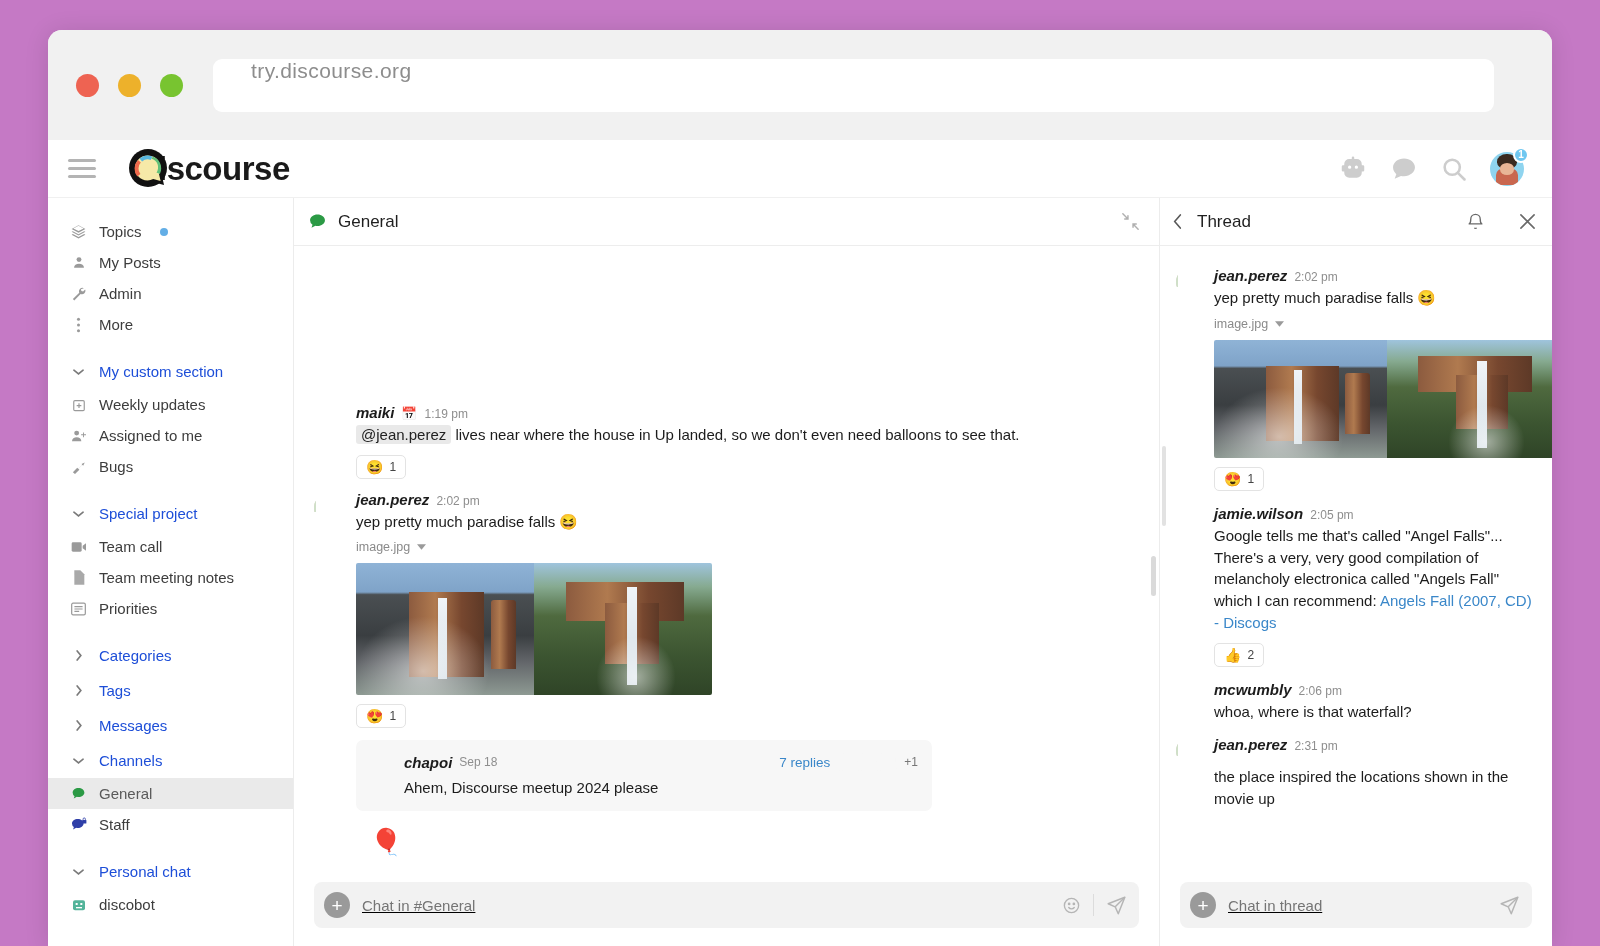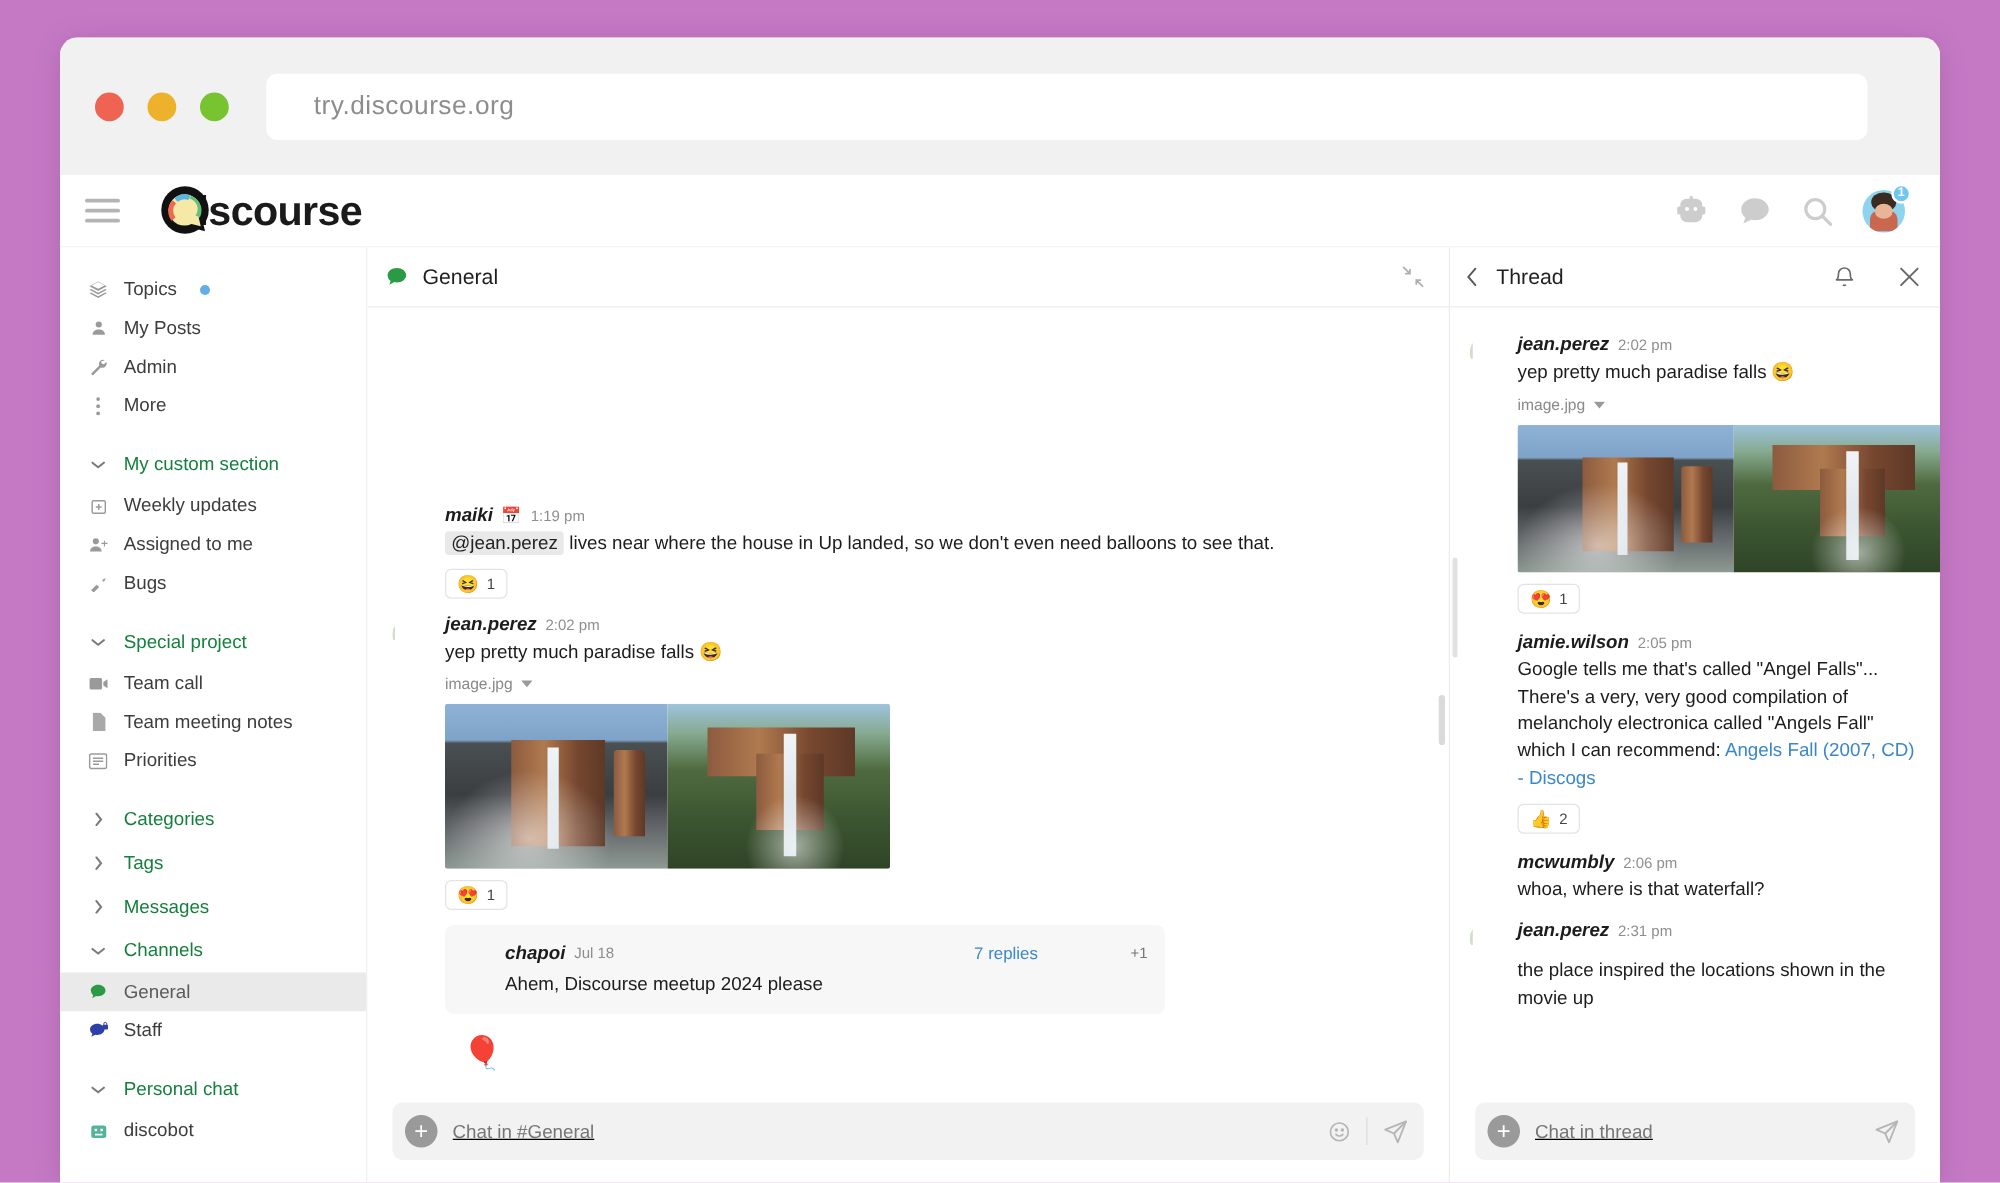--- a/index.html
+++ b/index.html
@@ -26,21 +26,21 @@
     display: flex; align-items: center;
     padding: 0 28px;
   }
   .traffic { display: flex; gap: 19px; margin-right: 30px; }
   .dot { width: 23px; height: 23px; border-radius: 50%; }
   .dot.red { background: #ee6352; }
   .dot.yellow { background: #edb12b; }
   .dot.green { background: #78c430; }
   .urlbar {
     flex: 1; height: 53px; background: #fff; border-radius: 9px;
-    display: flex; align-items: center; padding: 0 38px;
+    display: flex; padding: 0 38px;
     font-size: 21px; color: #8d8d8d; letter-spacing: .4px;
     margin-right: 30px;
   }
 
   
   .app {
     position: absolute; left: 0; top: 110px;
     width: 1504px; height: 806px; background: #fff;
     display: flex; flex-direction: column;
   }
@@ -81,21 +81,21 @@
   }
   .side-item {
     display: flex; align-items: center; gap: 12px;
     padding: 7px 14px 7px 22px; color: #3d3d3d; cursor: pointer;
   }
   .side-item.active { background: #eaeaea; color: #5a5a5a; }
   .side-ico { width: 17px; display: flex; justify-content: center; color: #9a9a9a; flex: 0 0 17px; }
   .side-dot { width: 8px; height: 8px; border-radius: 50%; background: #63aee6; margin-left: 6px; }
   .side-section {
     display: flex; align-items: center; gap: 12px;
-    padding: 9px 14px 9px 22px; color: #15803d;
+    padding: 9px 14px 9px 22px; color: #1d4ed8;
     font-size: 15px; cursor: pointer;
   }
   .side-section .chev { width: 17px; flex: 0 0 17px; color: #7a7a7a; display: flex; justify-content: center; font-size: 12px; }
   .side-gap { height: 14px; }
 
   
   .chan {
     flex: 1; display: flex; flex-direction: column; min-width: 0;
     border-right: 1px solid #ececec; background: #fff;
     position: relative;
@@ -559,21 +559,21 @@
                   </span>
                 </div>
 
                 <div class="threadbox">
                   <span class="av">
                     <span class="ava a-chapoi"><span class="face-h" style="background:#b79a5e"></span><span class="face-s" style="background:#dfd8c6"></span><span class="face-k" style="background:#e8c9a4"></span></span>
                   </span>
                   <div style="flex:1;min-width:0">
                     <div class="tb-top">
                       <span class="uname">chapoi</span>
-                      <span class="utime" style="margin-left:7px">Jul 18</span>
+                      <span class="utime" style="margin-left:7px">Sep 18</span>
                       <span class="replies-link">7 replies</span>
                       <span class="avstack">
                         <span class="sm"><span class="ava a-s1"><span class="face-h" style="background:#3a3a3a"></span><span class="face-k" style="background:#e6c19c"></span></span></span>
                         <span class="sm"><span class="ava a-s2"><span class="face-h" style="background:#1f1f1f"></span><span class="face-s" style="background:#2b2b2b"></span></span></span>
                         <span class="sm"><span class="ava a-s3"><span class="face-h" style="background:#c1a268"></span><span class="face-k" style="background:#ecd2ad"></span></span></span>
                         <span class="plus">+1</span>
                       </span>
                     </div>
                     <div class="mtext">Ahem, Discourse meetup 2024 please</div>
                   </div>

